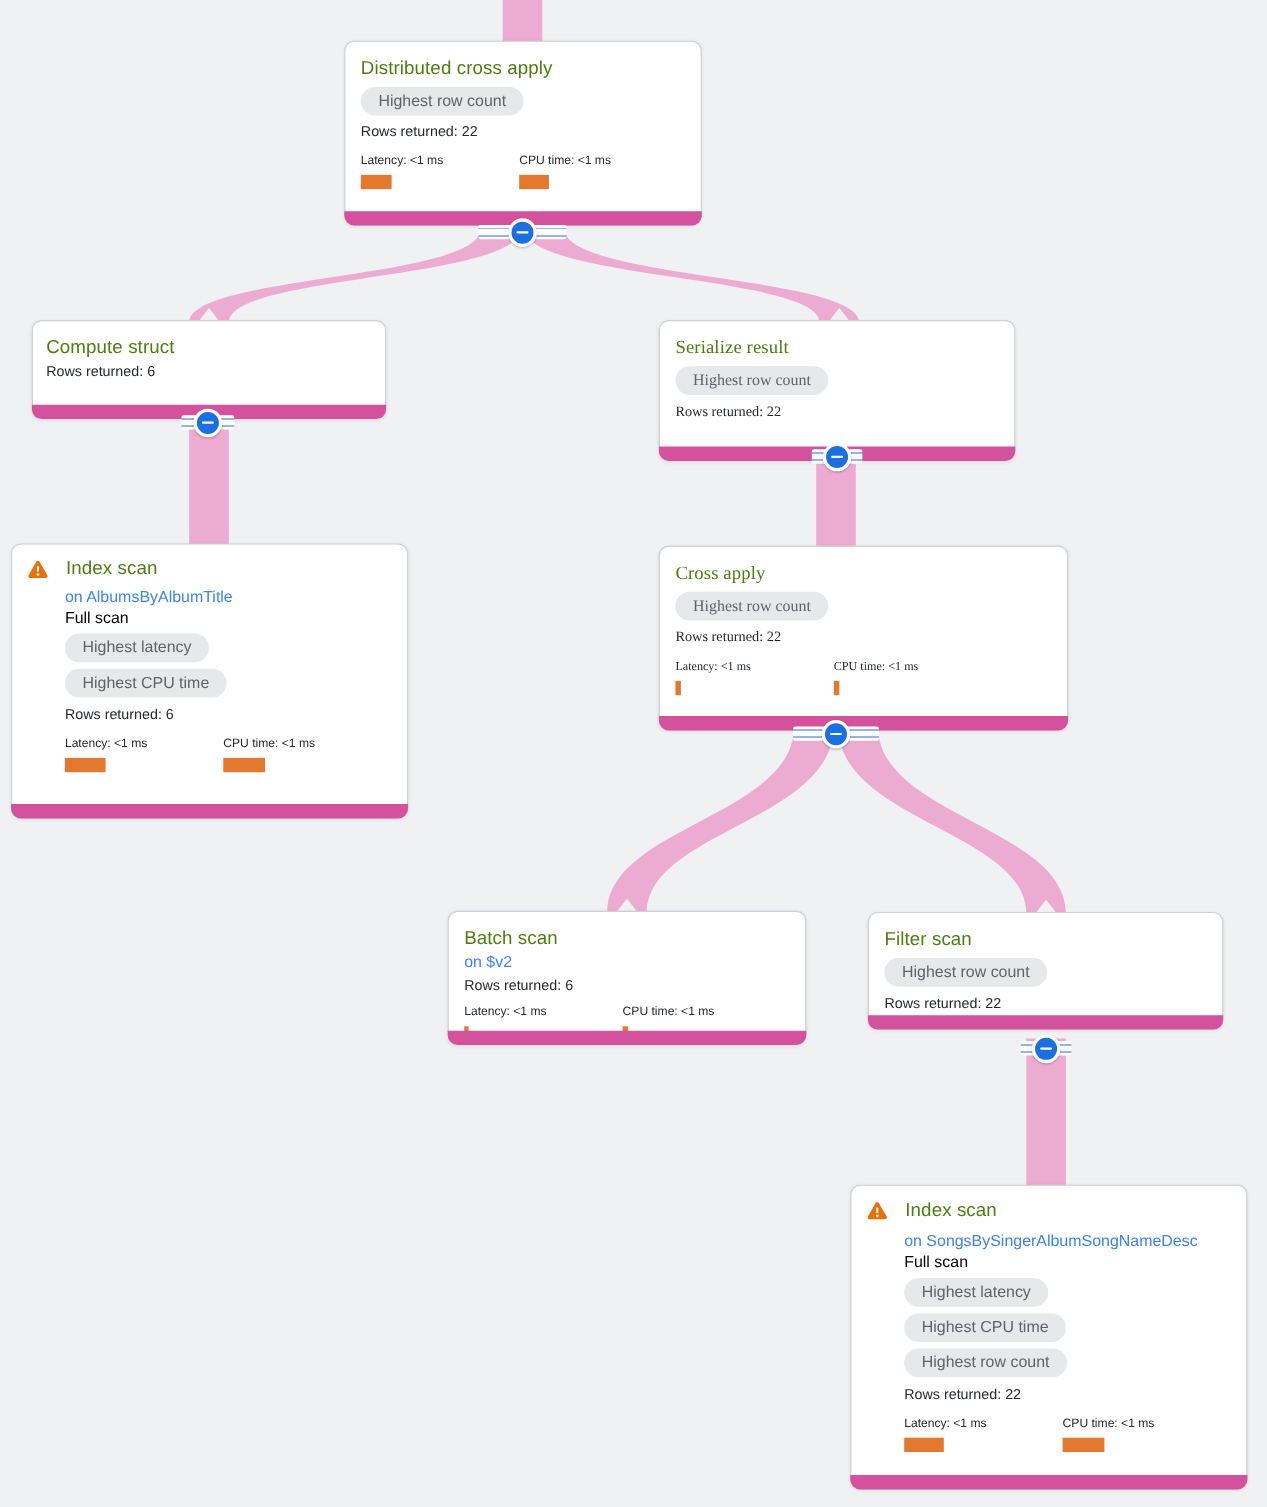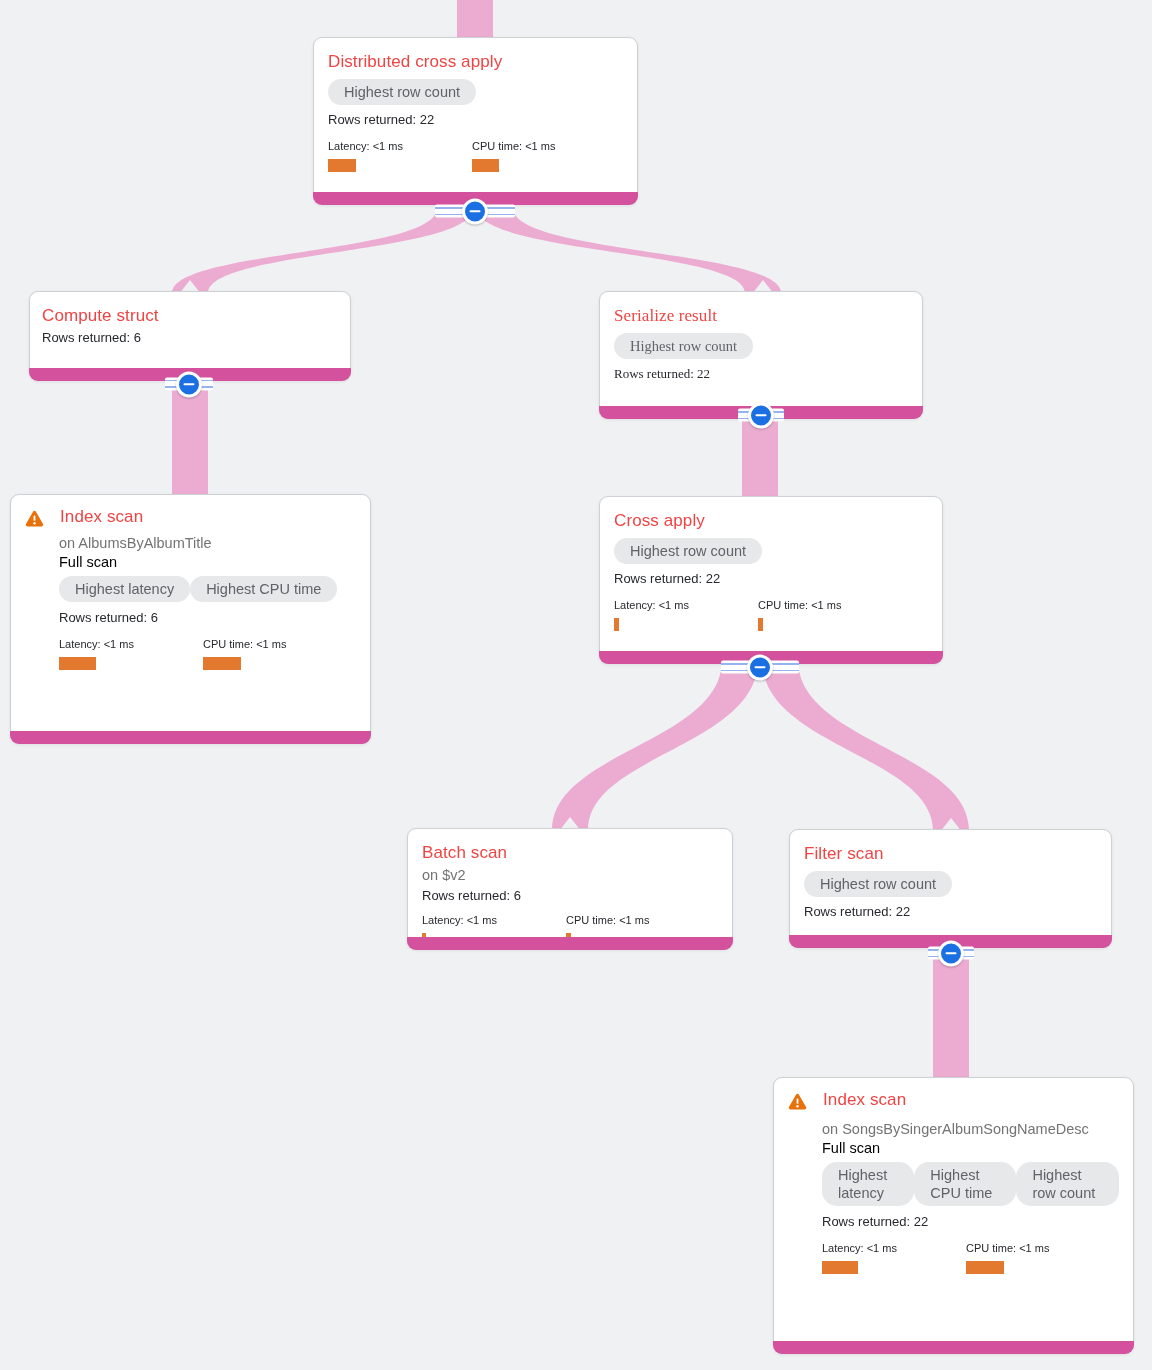--- a/index.html
+++ b/index.html
@@ -16,29 +16,29 @@
   .node {
     position:absolute; box-sizing:border-box;
     background:#ffffff; border:1px solid #cdd0d4; border-radius:9px;
     padding:12px 14px 0 14px;
     box-shadow:0 1px 3px rgba(60,64,67,.10);
   }
   .node .footer {
     position:absolute; left:-1px; right:-1px; bottom:-1px; height:13px;
     background:#d3519d; border-radius:0 0 9px 9px;
   }
-  .title { font-size:17px; font-weight:500; color:#ef4444; margin:2px 0 4px; letter-spacing:.1px; }
+  .title { font-size:17px; font-weight:500; color:#4d7c0f; margin:2px 0 4px; letter-spacing:.1px; }
   .badge {
     display:inline-block; background:#e7e8ea; color:#5f6368;
     font-size:14.5px; line-height:18px; padding:4px 16px; border-radius:15px; margin:3px 0 2px;
   }
   .badge-stack .badge { margin:3px 0; }
-  .badge-stack { display:flex; flex-direction:row; align-items:flex-start; }
+  .badge-stack { display:flex; flex-direction:column; align-items:flex-start; }
   .rows { font-size:13px; color:#26282d; margin-top:5px; }
-  .sub  { font-size:14.5px; color:#737373; margin-top:4px; }
+  .sub  { font-size:14.5px; color:#3b82f6; margin-top:4px; }
   .muted { color:#000000; margin-top:3px; }
   .metrics { display:flex; margin-top:13px; }
   .metric { width:144px; }
   .metric .lbl { font-size:11px; color:#26282d; white-space:nowrap; }
   .bar { height:13px; background:#e2792f; margin-top:7px; }
   .head { display:flex; align-items:flex-end; gap:16px; }
   .warn { flex:0 0 auto; margin-top:2px; }
   .body-indent { margin-left:34px; }
 
   
@@ -144,21 +144,21 @@
         </div>
         <div class="metric">
           <div class="lbl">CPU time: &lt;1 ms</div>
           <div class="bar" style="width:38px;"></div>
         </div>
       </div>
     </div>
     <div class="footer"></div>
   </div>
 
-  <div class="node" style="left:599px; top:496px; width:344px; height:168px;">
+  <div class="node" style="left:599px; top:496px; width:372px; height:168px;font-family:Liberation Serif, serif;">
     <div class="title">Cross apply</div>
     <div><span class="badge">Highest row count</span></div>
     <div class="rows">Rows returned: 22</div>
     <div class="metrics">
       <div class="metric">
         <div class="lbl">Latency: &lt;1 ms</div>
         <div class="bar" style="width:5px;"></div>
       </div>
       <div class="metric">
         <div class="lbl">CPU time: &lt;1 ms</div>
@@ -178,21 +178,21 @@
         <div class="bar" style="width:4px;"></div>
       </div>
       <div class="metric">
         <div class="lbl">CPU time: &lt;1 ms</div>
         <div class="bar" style="width:5px;"></div>
       </div>
     </div>
     <div class="footer"></div>
   </div>
 
-  <div class="node" style="left:789px; top:829px; width:323px; height:119px;">
+  <div class="node" style="left:789px; top:829px; width:323px; height:107px;">
     <div class="title">Filter scan</div>
     <div><span class="badge">Highest row count</span></div>
     <div class="rows">Rows returned: 22</div>
     <div class="footer"></div>
   </div>
 
   <div class="node" style="left:773px; top:1077px; width:361px; height:277px;">
     <div class="head">
       <span class="warn">
         <svg width="19" height="17" viewBox="0 0 24 22">

